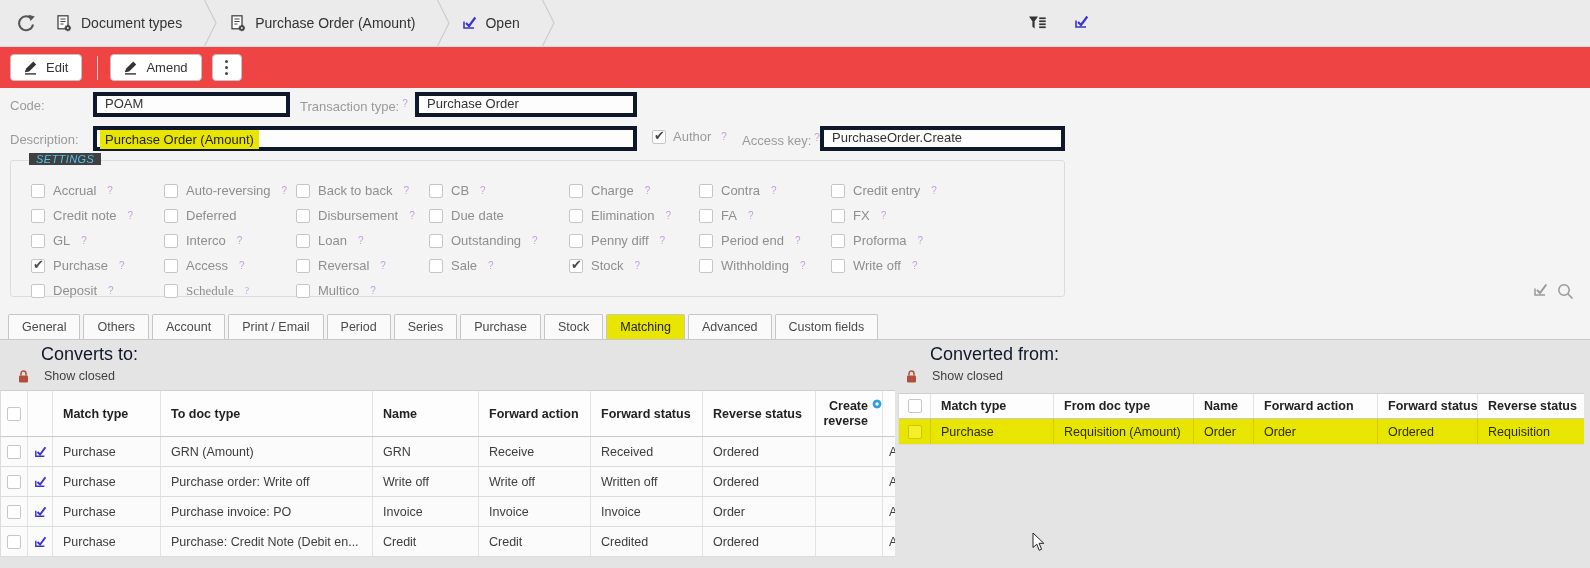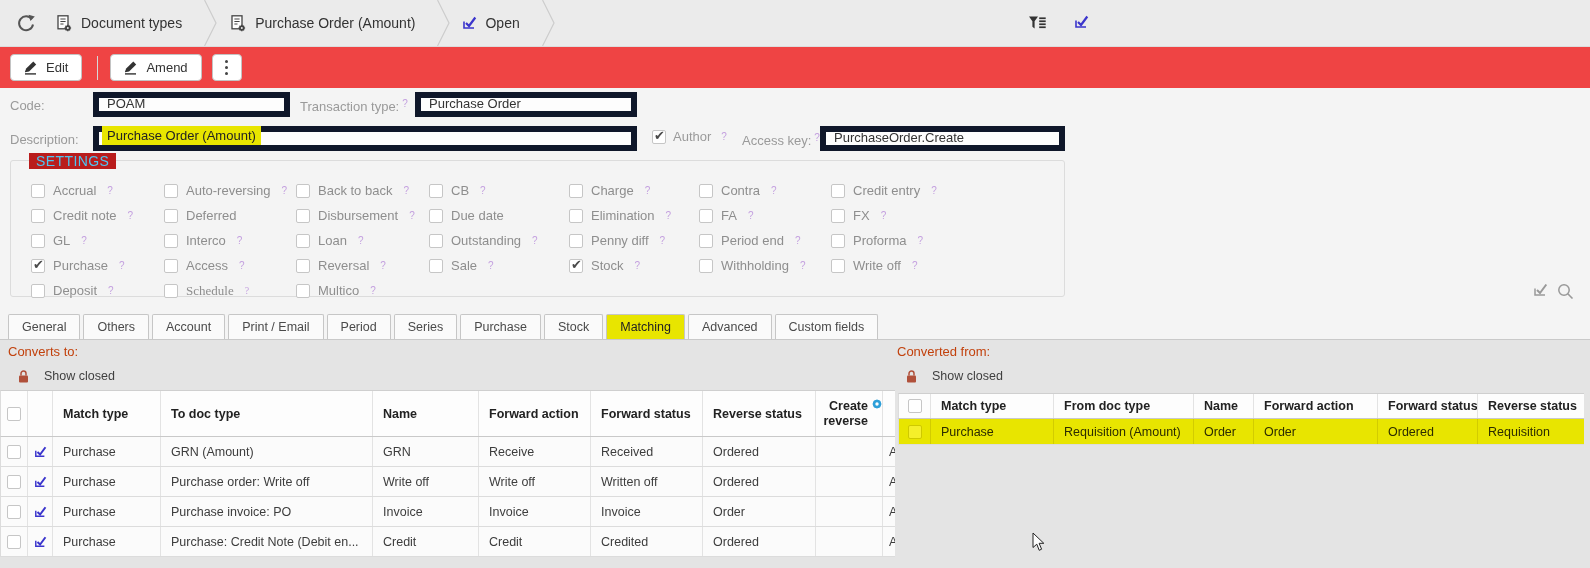--- a/index.html
+++ b/index.html
@@ -26,58 +26,58 @@
   .btn { display:flex; align-items:center; gap:8px; background:#fff; border:1px solid #c3c3c3;
     border-radius:4px; height:27px; padding:0 13px; font-size:13px; color:#333; cursor:pointer; }
   #edit-btn { margin-left:10px; }
   .vsep { width:1px; height:24px; background:#d7d7d7; margin:0 6px 0 15px; }
   #amend-btn { margin-left:6px; }
   .kebab-btn { margin-left:10px; width:30px; justify-content:center; padding:0; }
   .kebab-dots { display:flex; flex-direction:column; gap:3px; }
   .kebab-dots i { width:3px; height:3px; background:#444; border-radius:50%; }
   
   .lbl { position:absolute; font-size:13px; color:#9a9a9a; white-space:nowrap; }
-  .input { position:absolute; height:25px; background:#fdfdfd; border:6px solid #0f172a;
-    display:flex; align-items:flex-end; padding:0 8px; font-size:13px; color:#333; }
+  .input { position:absolute; height:25px; background:#fdfdfd; border:4px solid #0f172a;
+    display:flex; align-items:flex-start; padding:0 8px; font-size:13px; color:#333; }
   .hint { color:#c39fdf; font-size:10px; vertical-align:4px; margin-left:3px; cursor:help; }
   #code-lbl { left:10px; top:98px; }
   #code-input { left:93px; top:92px; width:197px; }
   #ttype-lbl { left:300px; top:98px; }
   #ttype-input { left:415px; top:92px; width:222px; }
   #desc-lbl { left:10px; top:132px; }
   #desc-input { left:93px; top:126px; width:544px; }
   #desc-input .hlval { background:#e8e500; padding:2px 5px; margin-left:-5px; color:#222; }
   #author-wrap { position:absolute; left:652px; top:129px; display:flex; align-items:center; gap:7px;
     font-size:13px; color:#9a9a9a; cursor:pointer; }
   #ak-lbl { left:742px; top:132px; }
   #ak-input { left:820px; top:126px; width:245px; }
   .cbx { width:14px; height:14px; background:#fff; border:1px solid #c6c6c6; border-radius:2px;
     position:relative; flex:none; }
   .cbx.checked::after { content:"\2714"; position:absolute; left:1px; top:-3px; font-size:13px; color:#4a4a4a; }
   
   .settings { position:absolute; left:10px; top:160px; width:1055px; height:137px;
     border:1px solid #dcdcdc; border-radius:3px; }
-  .settings-legend { position:absolute; left:18px; top:-8px; background:#b91c1c; padding:0 7px;
-    color:#4fc4f0; font-size:14px; letter-spacing:.4px; }
+  .settings-legend { position:absolute; left:18px; top:-8px; background:#404040; padding:0 7px;
+    color:#4fc4f0; font-size:11px; letter-spacing:.4px;font-style:italic; }
   .settings-grid { position:absolute; left:20px; top:17px; display:grid;
     grid-template-columns:133px 132px 133px 140px 130px 132px auto; grid-template-rows:repeat(5,25px);
     align-items:center; }
   .set-item { display:flex; align-items:center; gap:8px; font-size:13px; color:#8e8e8e; cursor:pointer; }
   #form-check-icon { position:absolute; left:1533px; top:283px; }
   #form-zoom-icon { position:absolute; left:1557px; top:283px; }
   
   .tabbar { position:absolute; left:8px; top:314px; display:flex; }
   .tab { border:1px solid #c6c6c6; border-bottom:none; background:#fafafa; height:25px;
     display:flex; align-items:center; padding:0 13px; margin-right:3px; font-size:12.5px;
     color:#4a4a4a; border-radius:2px 2px 0 0; cursor:pointer; white-space:nowrap; }
   .tab.active { background:#e8e500; color:#222; }
   
   .band { position:absolute; left:0; top:339px; width:1590px; height:229px;
     background:#e4e4e4; border-top:1px solid #c9c9c9; }
-  .panel-title { position:absolute; font-size:13px; color:#c2410c; }
+  .panel-title { position:absolute; font-size:18px; color:#0f172a;margin-left:33px; }
   #ct-title { left:8px; top:344px; }
   #cf-title { left:897px; top:344px; }
   .show-closed { position:absolute; display:flex; align-items:center; gap:15px; font-size:12.5px;
     color:#3f3f3f; cursor:pointer; }
   #ct-sc { left:18px; top:369px; }
   #cf-sc { left:906px; top:369px; }
   .tablewrap { position:absolute; overflow:hidden; }
   #ltable { left:0; top:390px; width:895px; height:168px; }
   #ltable .tbl { width:922px; }
   #rtable { left:898px; top:393px; width:686px; }

